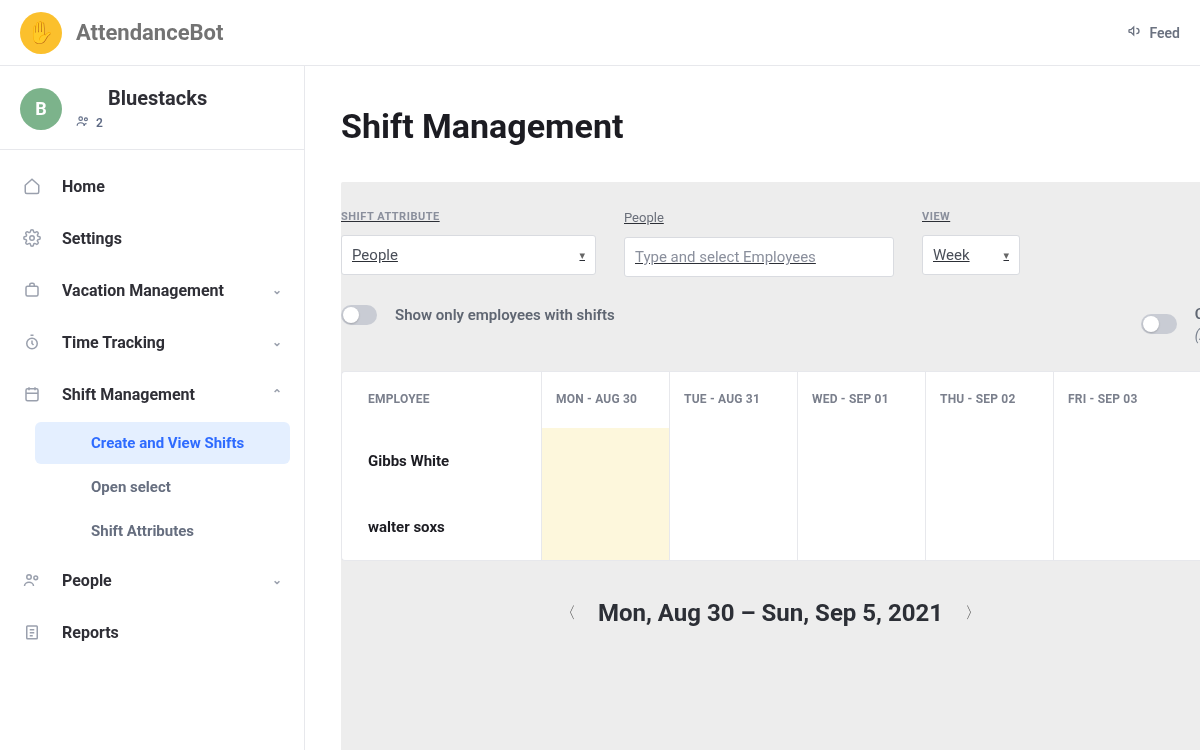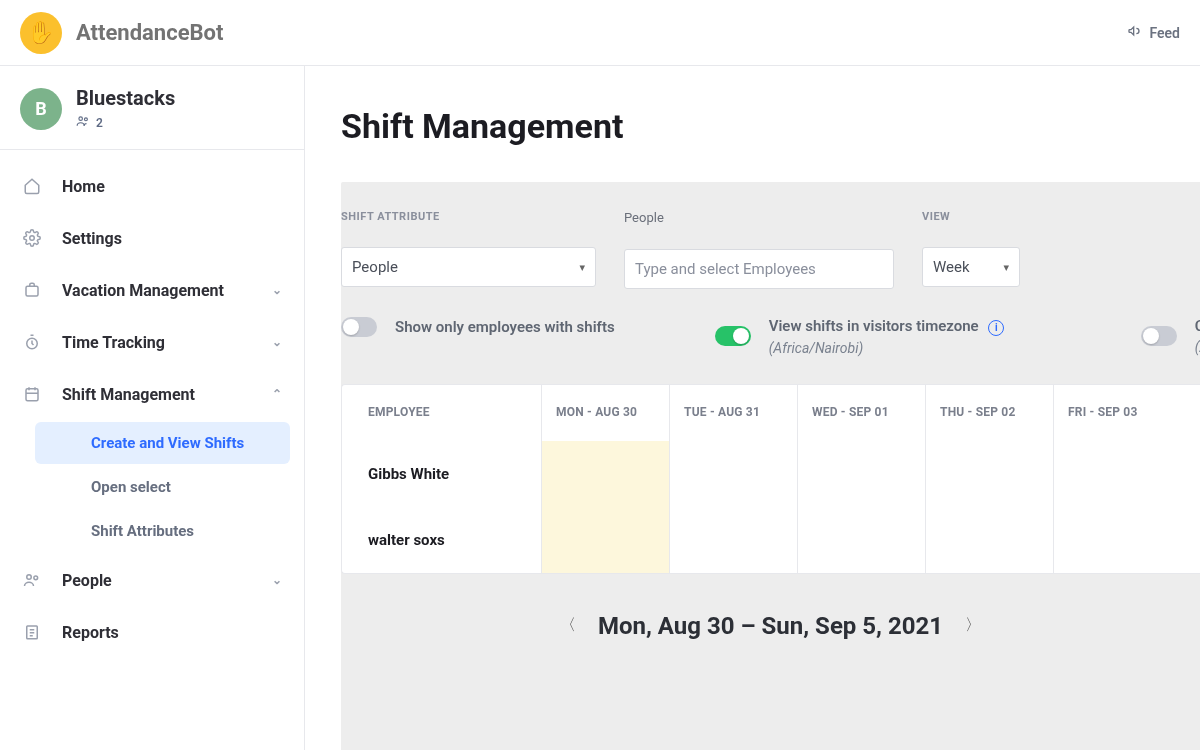--- a/index.html
+++ b/index.html
@@ -11,39 +11,39 @@
 .brand { display: flex; align-items: center; gap: 14px; }
 .brand-logo { width: 42px; height: 42px; border-radius: 50%; background: #fbc02d; display: flex; align-items: center; justify-content: center; font-size: 22px; }
 .brand-name { font-size: 22px; font-weight: 700; color: #737373; }
 .topbar-right { margin-left: auto; display: flex; align-items: center; gap: 6px; color: #6b7280; font-weight: 600; font-size: 14px; }
 
 
 .body { display: flex; flex: 1; min-height: 0; }
 .sidebar { width: 305px; border-right: 1px solid #e7e8ec; display: flex; flex-direction: column; }
 .org { display: flex; align-items: center; gap: 14px; padding: 20px 20px 18px; border-bottom: 1px solid #e7e8ec; }
 .org-avatar { width: 42px; height: 42px; border-radius: 50%; background: #7cb38b; display: flex; align-items: center; justify-content: center; color: #fff; font-weight: 700; font-size: 18px; }
-.org-name { font-size: 20px; font-weight: 700; color: #2f2f36; }
+.org-name { font-size: 20px; font-weight: 700; color: #2f2f36; margin-left: 32px; }
 .org-meta { display:flex; align-items:center; gap:6px; color: #5f6b85; font-size: 12px; margin-top: 4px; font-weight:600; }
 
 .nav { padding: 10px 0 20px; overflow-y: auto; }
 .nav-item { display: flex; align-items: center; gap: 20px; padding: 16px 22px; color: #2f2f36; font-size: 16px; font-weight: 700; cursor: pointer; position: relative; }
 .nav-item .icon { width: 20px; height: 20px; color: #9aa0ad; display:flex; align-items:center; justify-content:center; }
 .nav-item .chev { margin-left: auto; color: #9aa0ad; font-size: 12px; }
 .sub { display: block; padding-left: 21px; }
 .sub-item { padding: 12px 22px 12px 56px; color: #666e7f; font-size: 15px; font-weight: 700; cursor: pointer; border-radius: 6px; margin: 2px 14px; }
 .sub-item.active { background: #e4efff; color: #2e6bff; }
 
 
 .main { flex: 1; display:flex; flex-direction:column; padding: 40px 0 0 36px; min-width:0; overflow:hidden; }
 .page-title { font-size: 34px; font-weight: 700; color: #1c1c22; margin-bottom: 36px; }
 
 .panel { background: #ededed; border-radius: 2px 0 0 0; padding: 28px 0 48px 0; flex:1; }
 
 .filters { display:flex; gap: 28px; padding: 0 0 0 0; align-items:flex-start; }
-.filter { display:flex; flex-direction:column; gap:24px; }
+.filter { display:flex; flex-direction:column; gap:12px;text-decoration:underline; }
 .filter-label { font-size: 11px; font-weight: 700; letter-spacing: 0.5px; color: #8a8f9c; text-transform: uppercase; }
 .filter-label.plain { text-transform:none; font-weight:400; font-size:13px; color: #6a6f7a; letter-spacing:0; }
 .select, .input { height: 40px; border: 1px solid #d9dbe0; background: #fff; border-radius: 3px; padding: 0 10px; font-size: 15px; color: #4a4f59; display:flex; align-items:center; justify-content:space-between; gap:10px; }
 .select .caret { font-size: 11px; color:#666; }
 .select.wide { width: 255px; }
 .select.narrow { width: 98px; }
 .input { width: 270px; color: #8a8f9c; }
 
 .toggles { display:flex; gap: 100px; padding: 28px 0 0 0; align-items:flex-start; }
 .toggle-block { display:flex; align-items:center; gap:18px; }
@@ -217,32 +217,20 @@
           <div style="position:absolute; right:-36px; top:22px;"></div>
         </div>
 
         <div class="toggles">
           <div class="toggle-block">
             <div class="switch">
                 <div class="knob"></div>
               </div>
             <div class="toggle-label">Show only employees with shifts</div>
           </div>
-          <div class="toggle-block">
-            <div class="switch on">
-                <div class="knob"></div>
-              </div>
-            <div>
-              <div class="toggle-label">
-                <span>View shifts in visitors timezone</span>
-                <span class="info-icon">i</span>
-              </div>
-              <div class="toggle-sub">(Africa/Nairobi)</div>
-            </div>
-          </div>
           <div class="toggle-block" style="margin-left:auto; margin-right:-10px;">
             <div class="switch">
                 <div class="knob"></div>
               </div>
             <div>
               <div class="toggle-label">Cr</div>
               <div class="toggle-sub">(A</div>
             </div>
           </div>
         </div>

